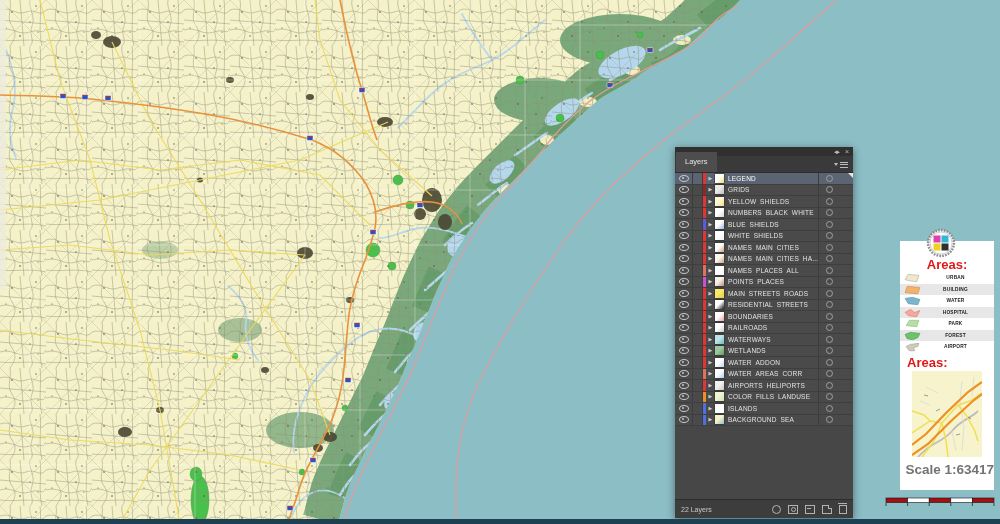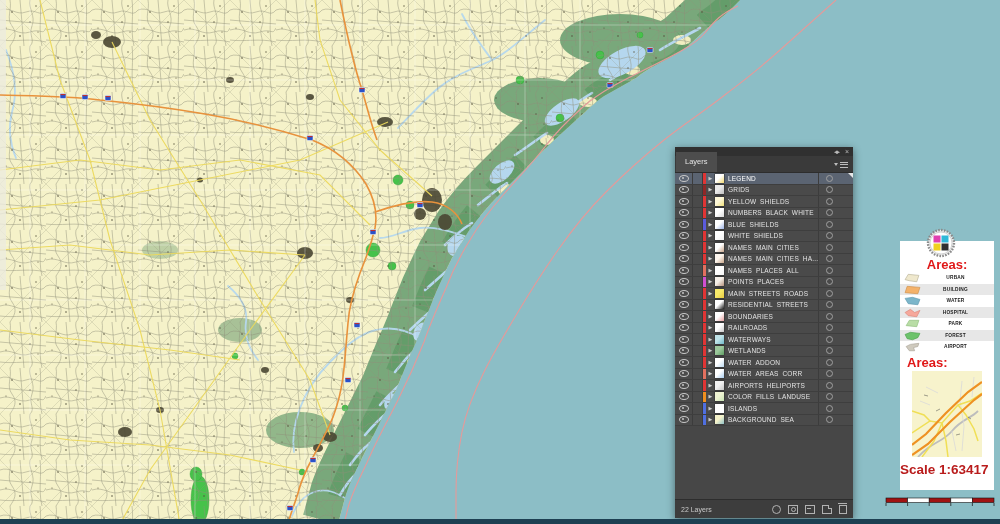--- a/index.html
+++ b/index.html
@@ -62,21 +62,21 @@
   .legend{position:absolute;left:900px;top:241px;width:94px;height:249px;background:#fff;}
   .lgLogo{position:absolute;left:26px;top:-13px;width:30px;height:30px;}
   .lgTitle{font-weight:bold;color:#e01818;text-align:center;}
   .lgAreas{margin-top:16px;font-size:13px;}
   .lgLines{font-size:13px;text-align:left;padding-left:7px;margin-top:2px;}
   .arow{display:flex;align-items:center;height:11.5px;padding:0 4px;}
   .arow.stripe{background:#e7e7e7;}
   .arow svg{flex:none;}
   .alabel{flex:1;text-align:center;font-size:4.8px;font-weight:bold;color:#222;letter-spacing:.2px;}
   .lsample{display:block;margin:1px auto 0 auto;}
-  .lgScale{font-size:13.5px;font-weight:bold;color:#b91c1c;text-align:left;margin-top:5px;}
+  .lgScale{font-size:13.5px;font-weight:bold;color:#737373;text-align:right;margin-top:5px;}
 
   #scalebar{position:absolute;left:884px;top:496px;}
   #bottomstrip{position:absolute;left:0;top:519px;width:1000px;height:5px;background:#1d4052;}
 </style>
 </head>
 <body>
 
 <div id="stage">
 
   <svg id="map" width="1000" height="524" viewBox="0 0 1000 524">

